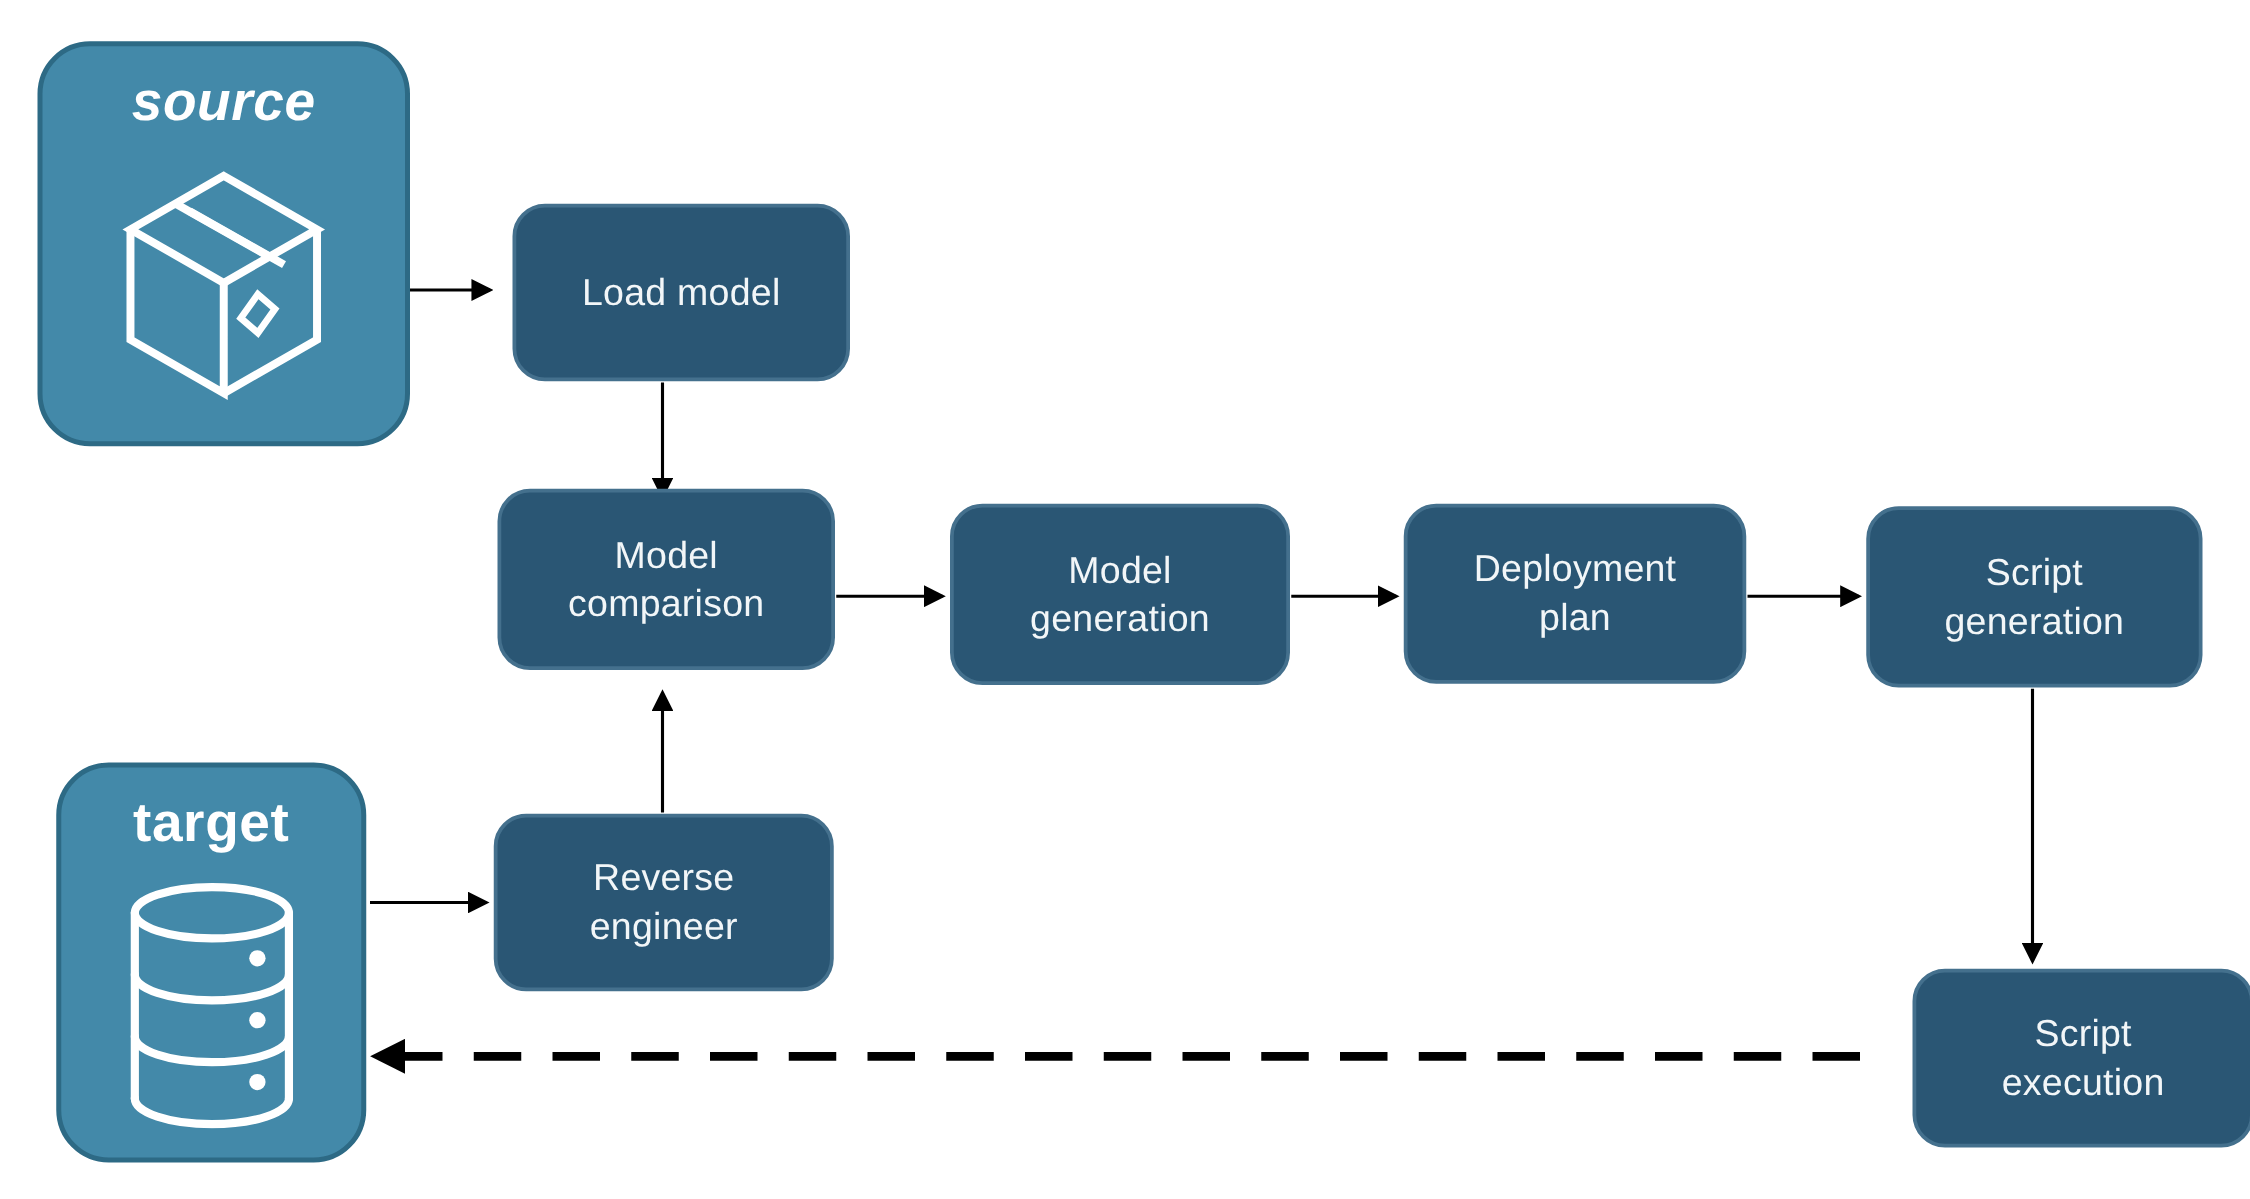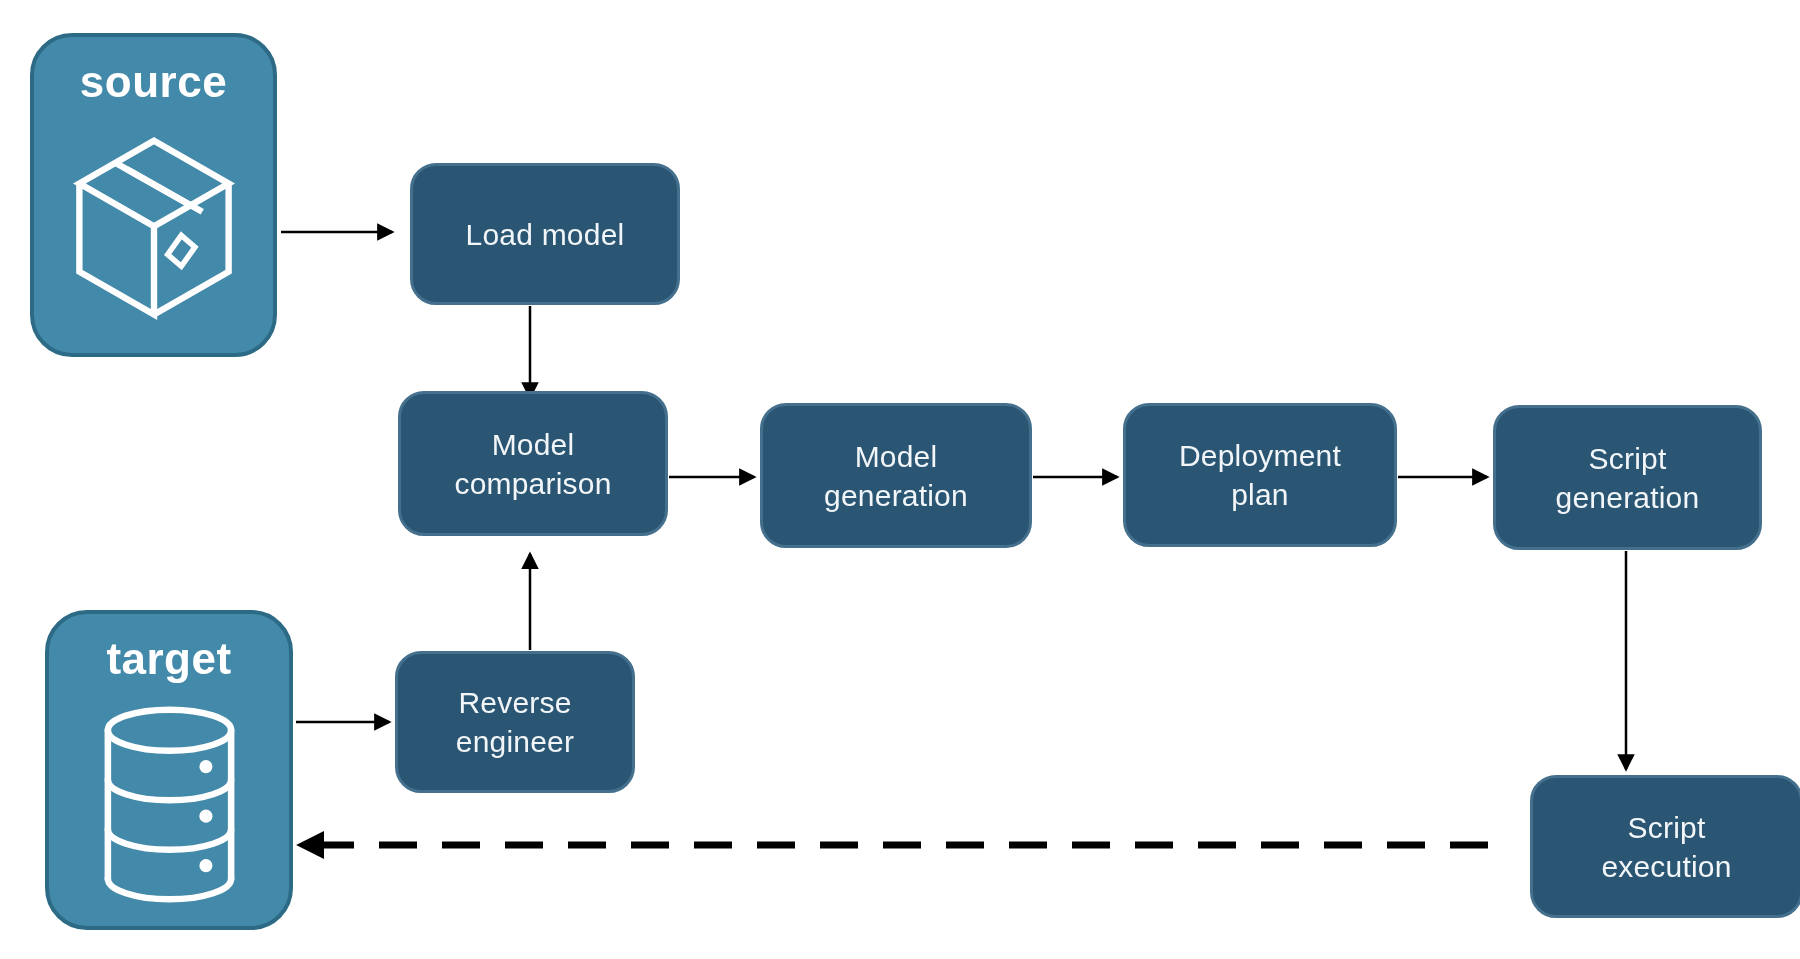--- a/index.html
+++ b/index.html
@@ -78,21 +78,21 @@
     <line x1="530" y1="306" x2="530" y2="397" stroke="#000000" stroke-width="2.5" marker-end="url(#ah)"></line>
     <line x1="669" y1="477" x2="754" y2="477" stroke="#000000" stroke-width="2.5" marker-end="url(#ah)"></line>
     <line x1="1033" y1="477" x2="1117" y2="477" stroke="#000000" stroke-width="2.5" marker-end="url(#ah)"></line>
     <line x1="1398" y1="477" x2="1487" y2="477" stroke="#000000" stroke-width="2.5" marker-end="url(#ah)"></line>
     <line x1="1626" y1="551" x2="1626" y2="769" stroke="#000000" stroke-width="2.5" marker-end="url(#ah)"></line>
     <line x1="296" y1="722" x2="389" y2="722" stroke="#000000" stroke-width="2.5" marker-end="url(#ah)"></line>
     <line x1="530" y1="650" x2="530" y2="554" stroke="#000000" stroke-width="2.5" marker-end="url(#ah)"></line>
     <line x1="1488" y1="845" x2="301" y2="845" stroke="#000000" stroke-width="7" stroke-dasharray="38 25" marker-end="url(#ahBig)"></line>
   </svg>
 
-  <div class="entity" style="left:30px; top:33px; width:247px; height:324px;">
+  <div class="entity" style="left:30px; top:33px; width:298px; height:324px;font-style:italic;">
     <div class="entity-label">source</div>
     <div class="icon-wrap">
       <svg width="182" height="198" viewBox="0 0 200 210" xmlns="http://www.w3.org/2000/svg" fill="none" stroke="#FFFFFF" stroke-width="7" stroke-linejoin="miter" stroke-linecap="butt">
         <polygon points="100,8 182,55 100,102 18,55"></polygon>
         <polyline points="18,55 18,152 100,199 100,102"></polyline>
         <polyline points="182,55 182,152 100,199"></polyline>
         <line x1="57" y1="32" x2="140" y2="79"></line>
         <line x1="70" y1="39" x2="153" y2="86"></line>
         <polygon points="130,112 145,125 130,146 115,133" stroke-width="6"></polygon>
       </svg>
@@ -129,21 +129,21 @@
   </div>
 
   <div class="node" style="left:1123px; top:403px; width:274px; height:144px;">
     <div class="label">Deployment plan</div>
   </div>
 
   <div class="node" style="left:1493px; top:405px; width:269px; height:145px;">
     <div class="label">Script generation</div>
   </div>
 
-  <div class="node" style="left:395px; top:651px; width:240px; height:142px;">
+  <div class="node" style="left:395px; top:651px; width:272px; height:142px;">
     <div class="label">Reverse engineer</div>
   </div>
 
   <div class="node" style="left:1530px; top:775px; width:273px; height:143px;">
     <div class="label">Script execution</div>
   </div>
 
 </div>
 
 </body></html>

